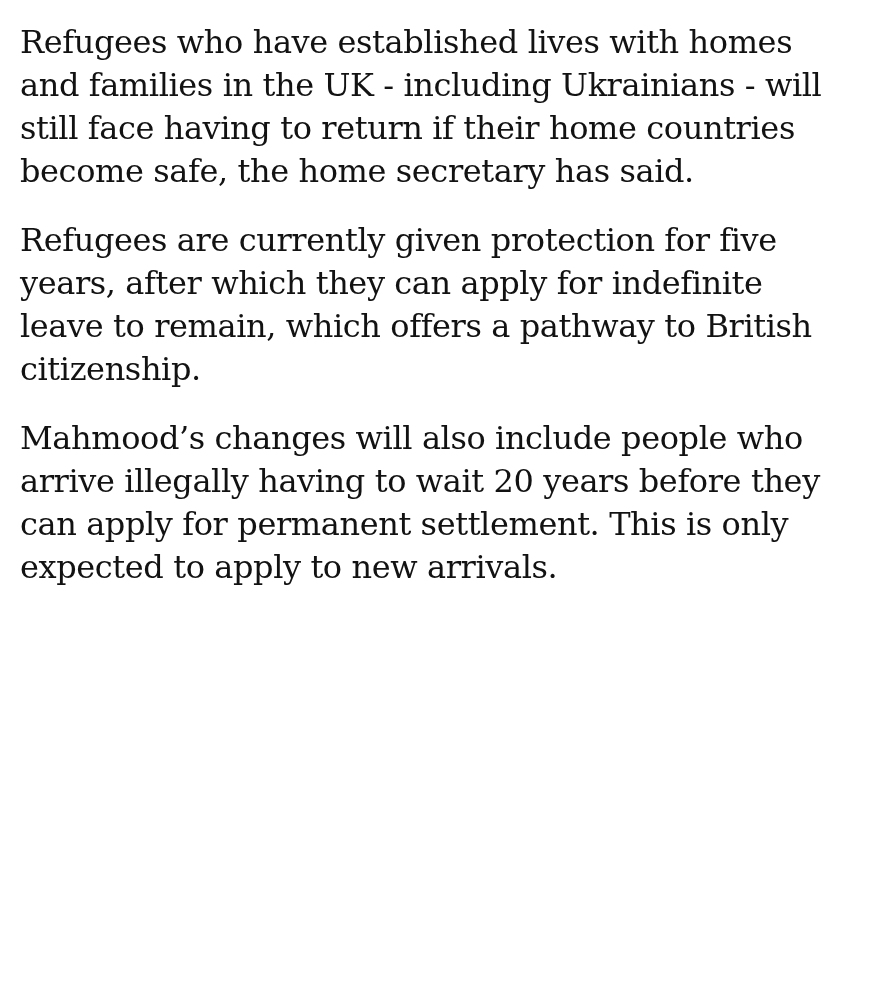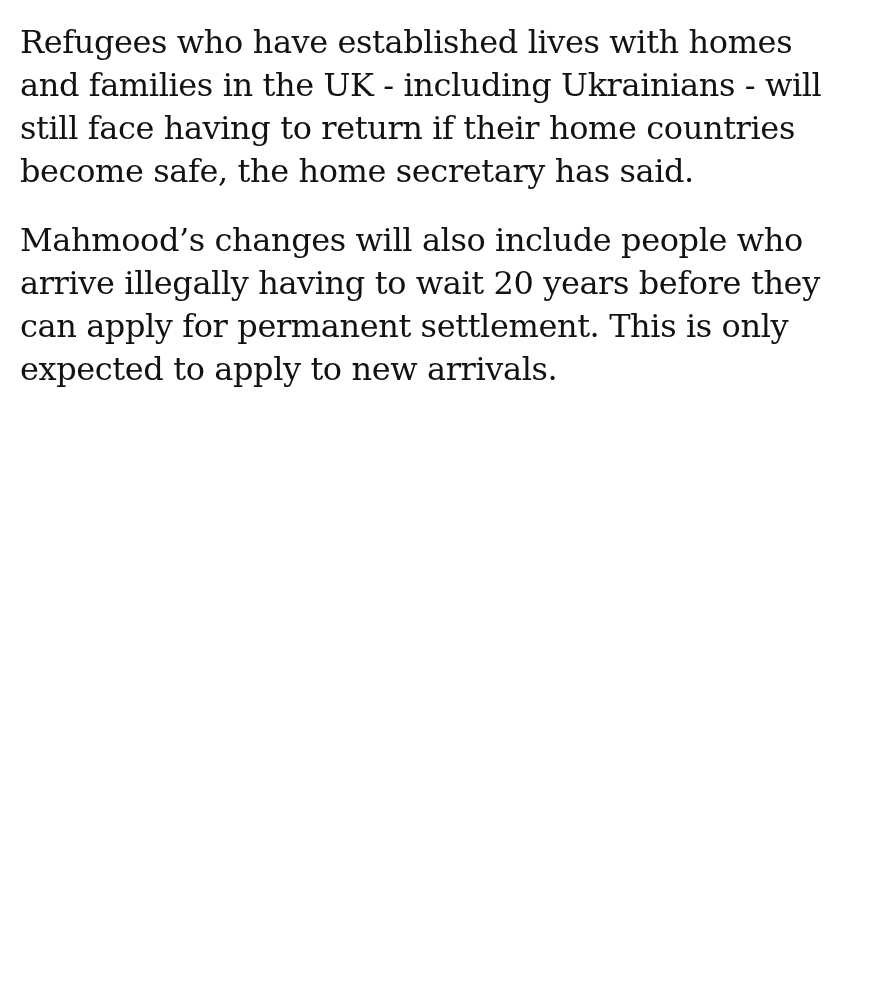--- a/index.html
+++ b/index.html
@@ -41,17 +41,18 @@
 </head>
 <body>
 
 <div class="page">
   <main class="article-body">
 
     <p>Refugees who have established lives with homes and families in the UK - including Ukrainians - will still face having to return if their home countries become safe, the home secretary has said.</p>
 
 
 
+    <p>Refugees are currently given protection for five years, after which they can apply for indefinite leave to remain, which offers a pathway to British citizenship.</p>
 
     <p>Mahmood’s changes will also include people who arrive illegally having to wait 20 years before they can apply for permanent settlement. This is only expected to apply to new arrivals.</p>
 
   </main>
 </div>
 
 </body></html>

